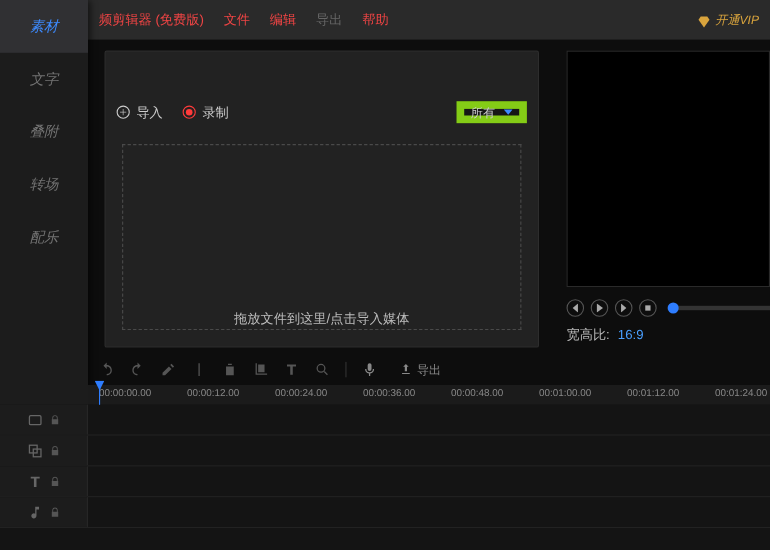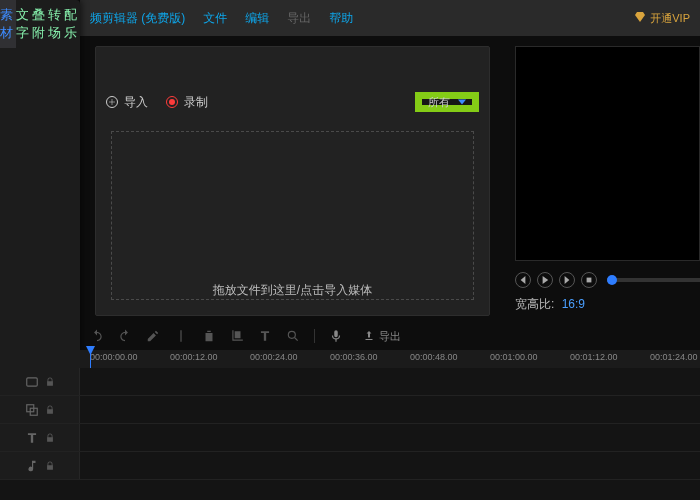--- a/index.html
+++ b/index.html
@@ -1,27 +1,27 @@
 <!DOCTYPE html>
 <html><head>
 <meta charset="utf-8">
 <style>
   * { margin: 0; padding: 0; box-sizing: border-box; font-family: "Microsoft YaHei", sans-serif; }
   body { width: 700px; height: 500px; background: #0d0d0d; overflow: hidden; color: #ccc; font-size: 12px; position: relative; }
 
   
   .top-menu { position: absolute; top: 0; left: 80px; right: 0; height: 36px; background: #2a2a2a; display: flex; align-items: center; padding: 0 10px; }
-  .menu-item { color: #0ea5e9; margin-right: 18px; font-size: 12px; cursor: pointer; }
+  .menu-item { color: #ef4444; margin-right: 18px; font-size: 12px; cursor: pointer; }
   .menu-item.dim { color: #666; }
-  .vip { margin-left: auto; color: #d9a43d; font-size: 11px; display: flex; align-items: flex-start; }
+  .vip { margin-left: auto; color: #d9a43d; font-size: 11px; display: flex; align-items: flex-end; font-style: italic; }
   .vip svg { margin-right: 4px; }
 
   
-  .sidebar { position: absolute; left: 0; top: 0; width: 80px; height: 380px; background: #1c1c1c; display: flex; flex-direction: row; border-radius: 4px; box-shadow: 2px 0 6px rgba(0,0,0,0.5); }
-  .side-item { height: 48px; display: flex; align-items: center; justify-content: center; color: #86efac; font-size: 13px; cursor: pointer; }
+  .sidebar { position: absolute; left: 0; top: 0; width: 80px; height: 380px; background: #1c1c1c; display: flex; flex-direction: column; border-radius: 4px; box-shadow: 2px 0 6px rgba(0,0,0,0.5); font-style: italic; }
+  .side-item { height: 48px; display: flex; align-items: center; justify-content: center; color: #737373; font-size: 13px; cursor: pointer; }
   .side-item.active { background: #303033; color: #3d8bff; }
 
   
   .import-panel { position: absolute; left: 95px; top: 46px; width: 395px; height: 270px; background: #222; border: 1px solid #2d2d2d; border-radius: 2px; }
   .import-toolbar { display: flex; align-items: center; height: 34px; padding: 0 10px; margin-top: 38px; }
   .tb-btn { display: flex; align-items: center; color: #ccc; margin-right: 18px; cursor: pointer; font-size: 12px; }
   .tb-btn .ring { width: 12px; height: 12px; border: 1.5px solid #ccc; border-radius: 50%; margin-right: 6px; display: inline-flex; align-items: center; justify-content: center; }
   .tb-btn .ring.rec { border-color: #ff3b3b; }
   .tb-btn .ring.rec::after { content:""; width:6px; height:6px; background:#ff3b3b; border-radius:50%; }
   .filter-select { margin-left: auto; width: 64px; height: 20px; background: #161616; border: 7px solid #84cc16; color: #ccc; display: flex; align-items: center; justify-content: space-between; padding: 0 6px; cursor: pointer; font-size: 11px; }

